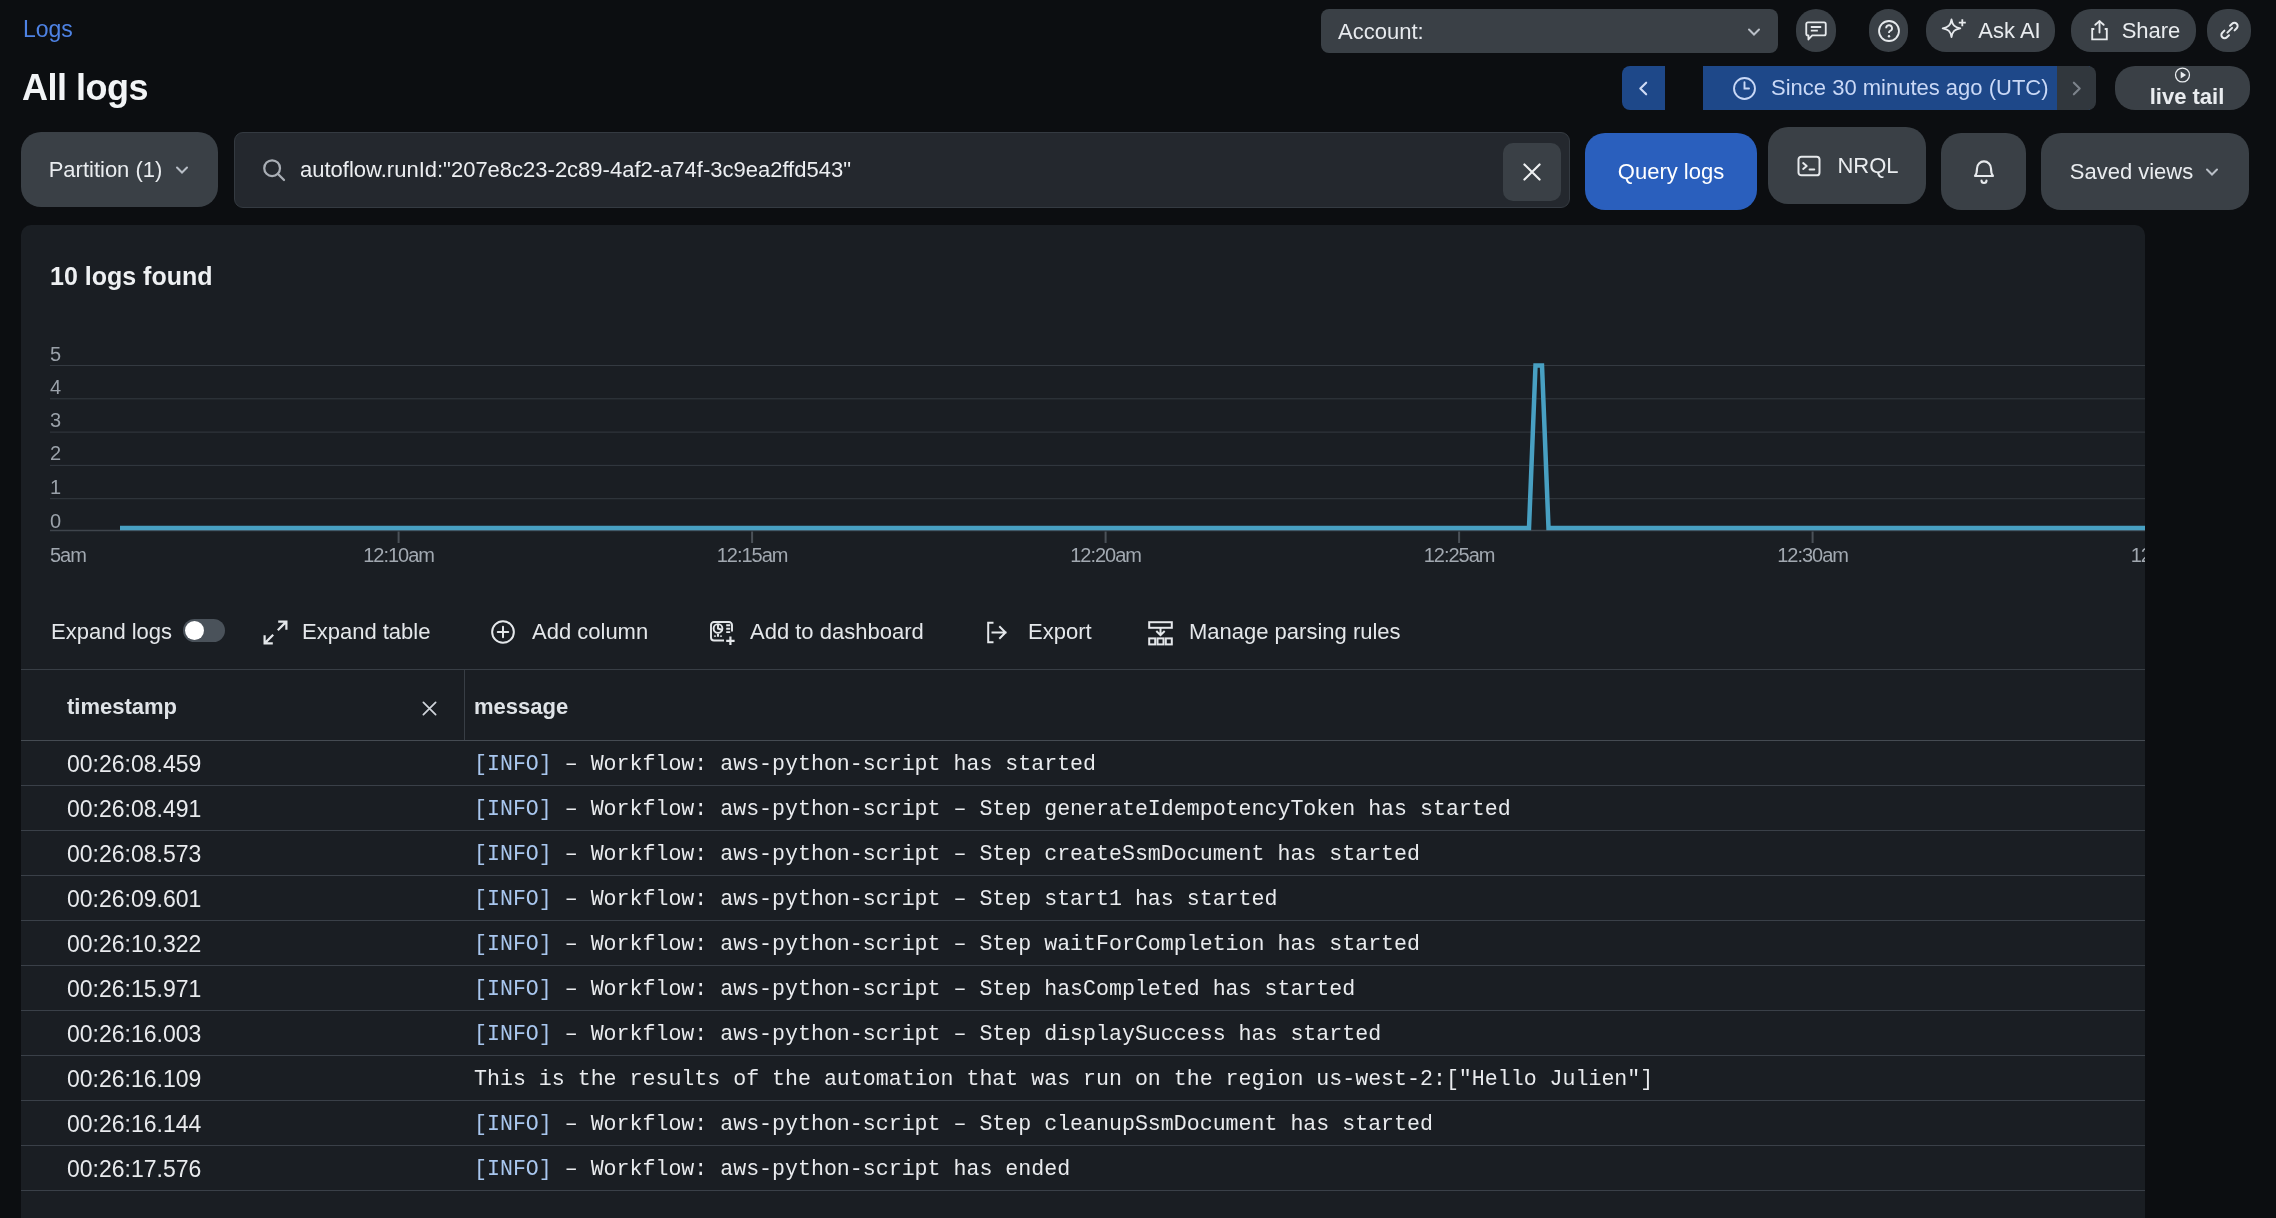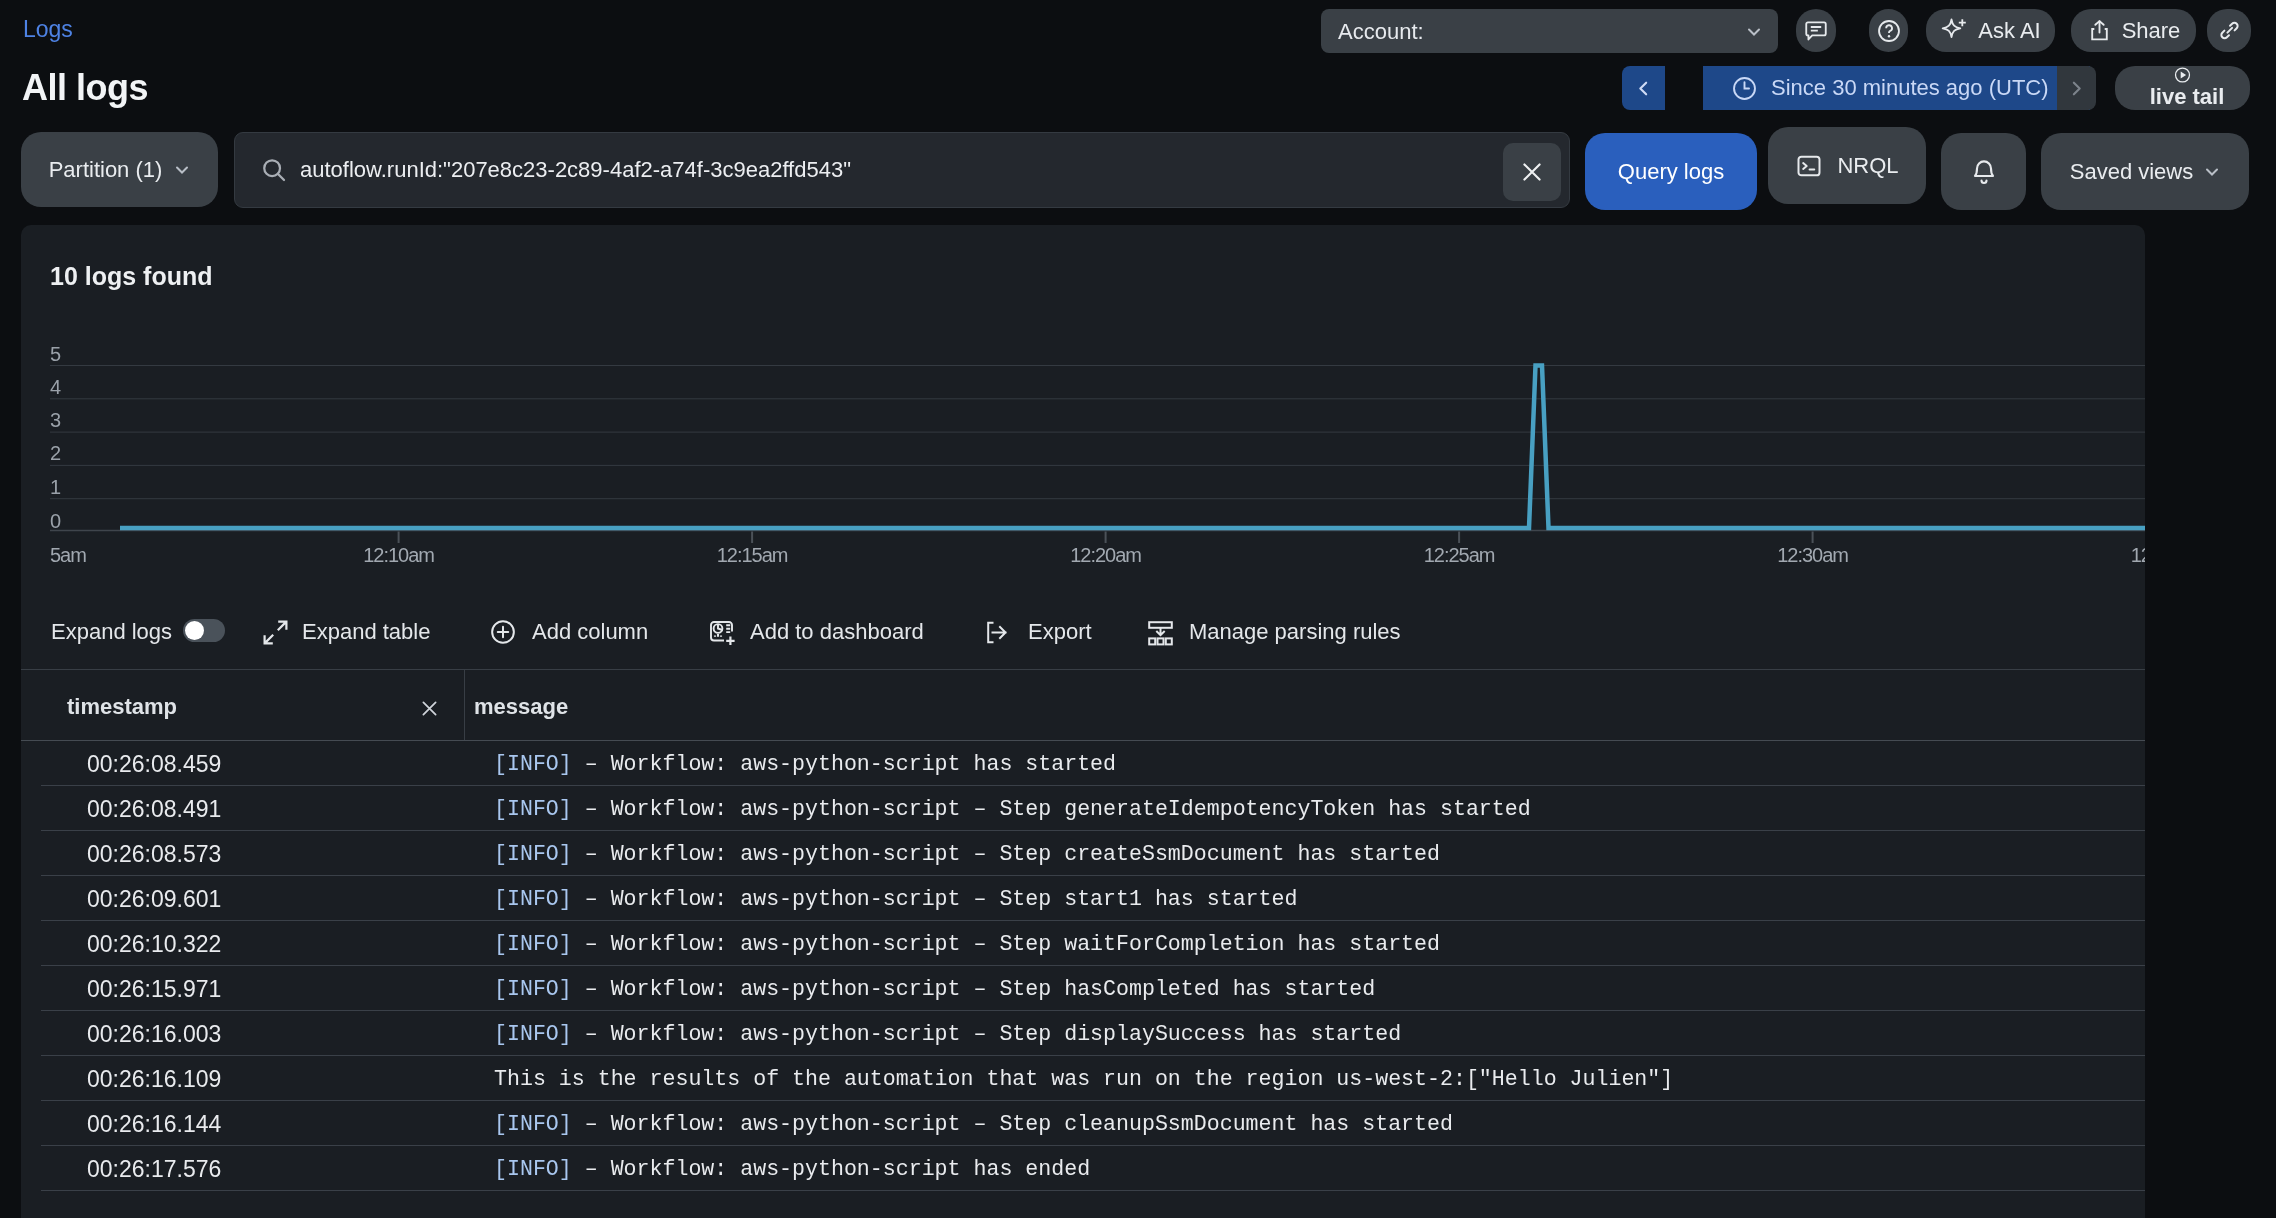--- a/index.html
+++ b/index.html
@@ -55,21 +55,21 @@
 
 
 .tool { position:absolute; display:flex; align-items:center; color:#e4e7ea; font-size:22px; height:28px; top:393px; }
 .tool svg { margin-right:0; }
 
 
 #thead-line-top { position:absolute; left:0; top:444px; width:2230px; height:1px; background:#383e45; }
 #thead-line-bot { position:absolute; left:0; top:515px; width:2230px; height:1px; background:#454b52; }
 #thead-vline { position:absolute; left:443px; top:444px; width:1px; height:71px; background:#383e45; }
 .hcell { position:absolute; top:469px; font-size:22px; font-weight:bold; color:#dfe3e7; }
-#rows { position:absolute; left:0; top:516px; width:2230px;padding-left:20px; }
+#rows { position:absolute; left:0; top:516px; width:2230px; }
 .row { position:relative; height:45px; border-bottom:1px solid #3a4048; }
 .row .ts { position:absolute; left:46px; top:10px; font-size:23px; color:#e9ebee; }
 .row .msg { position:absolute; left:453px; top:11px; font-size:21.6px; font-family:"Liberation Mono", monospace; color:#e9ebee; white-space:pre; }
 .row .msg b { font-weight:normal; color:#a9c7ef; }
 </style>
 </head>
 <body>
 <div class="abs" id="crumb">Logs</div>
 <div class="abs" id="title">All logs</div>
 

